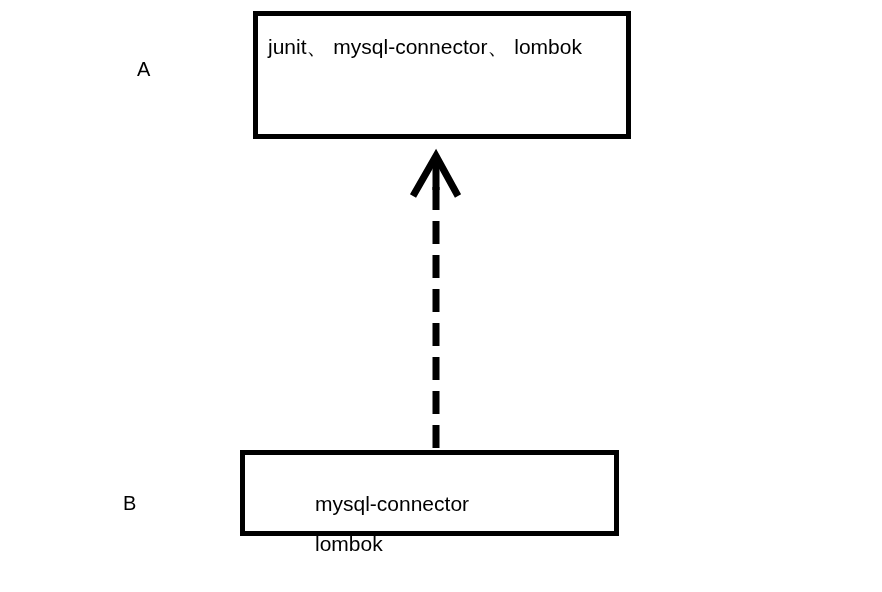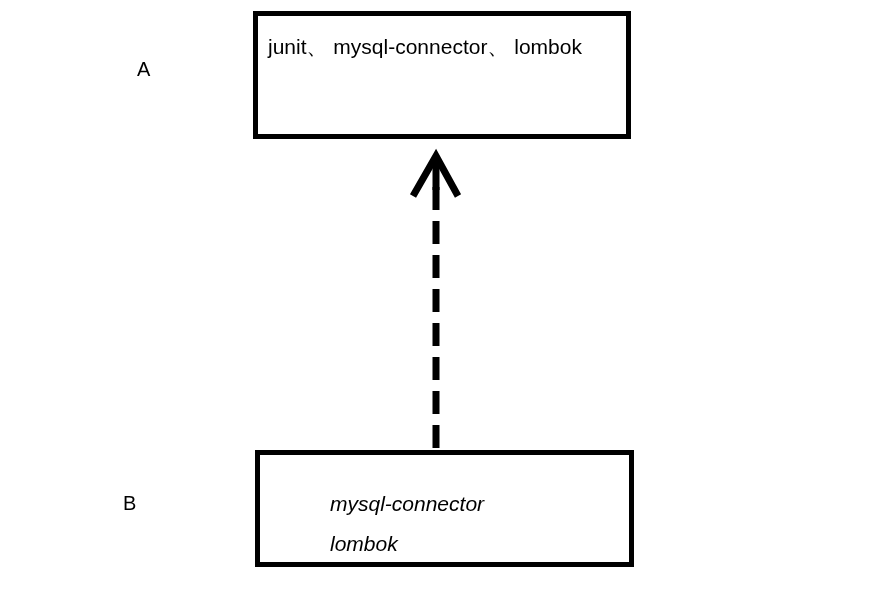--- a/index.html
+++ b/index.html
@@ -25,25 +25,24 @@
     background: #ffffff;
     border: 5px solid #000000;
   }
   #box-a {
     left: 253px;
     top: 11px;
     width: 378px;
     height: 128px;
   }
   #box-b {
-    left: 255px;
+    left: 240px;
     top: 450px;
     width: 379px;
-    height: 117px;
-    font-style: italic;
+    height: 86px;
   }
 
   .box-text {
     position: absolute;
     color: #000000;
     font-size: 21px;
     line-height: 22px;
     white-space: pre;
     font-weight: 400;
   }

